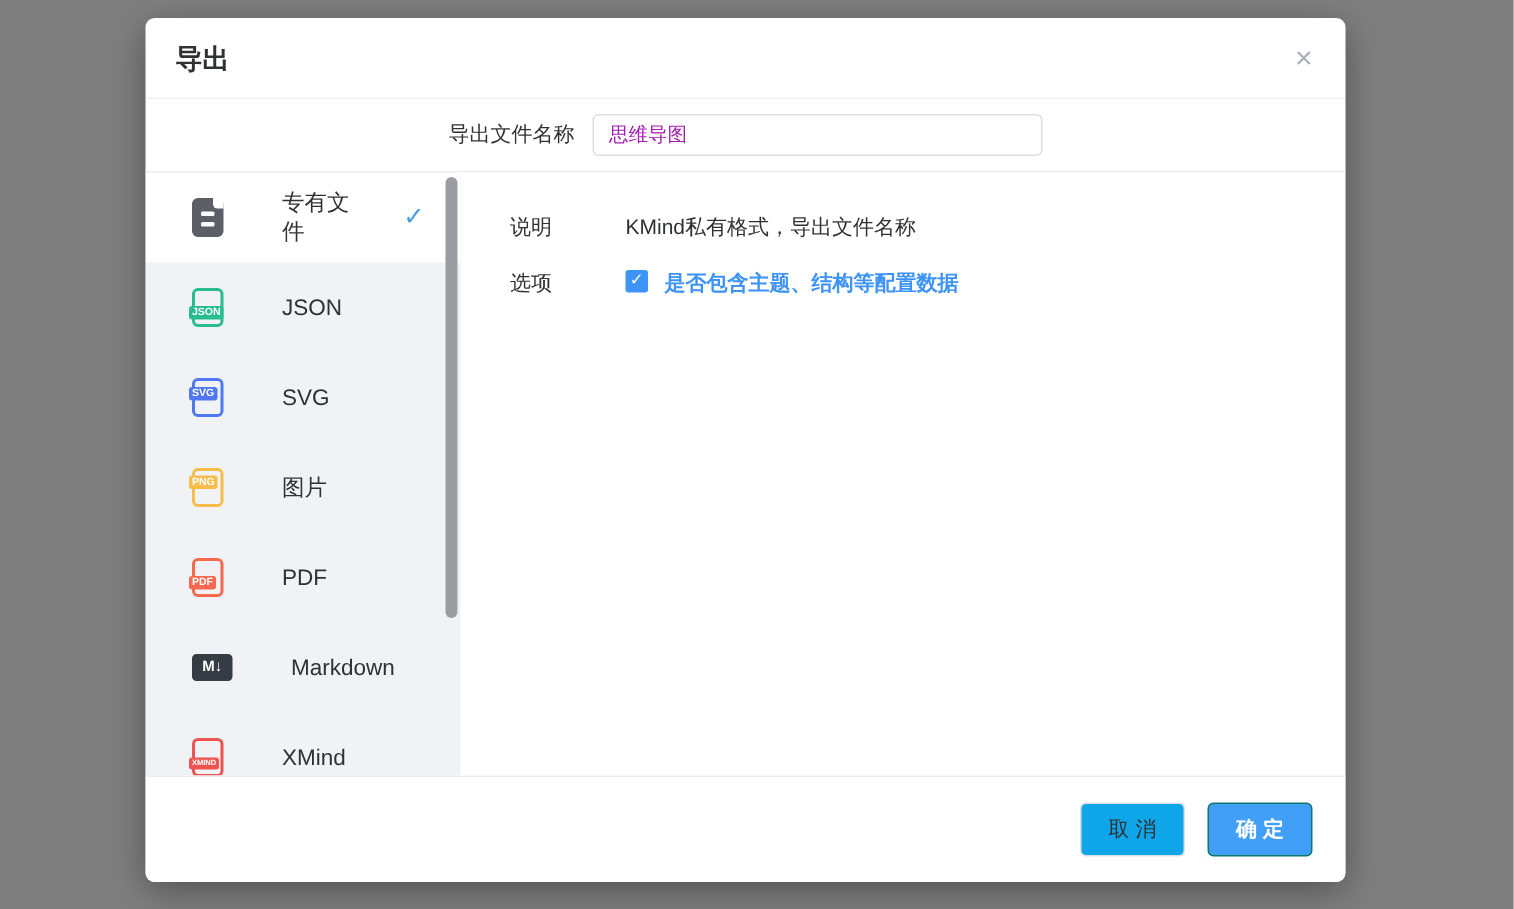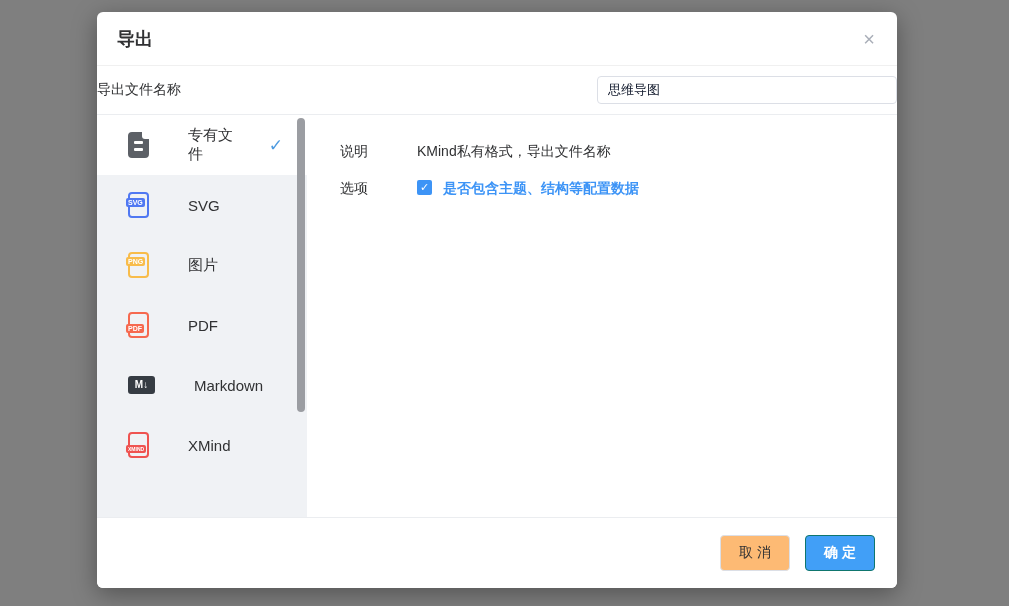--- a/index.html
+++ b/index.html
@@ -45,31 +45,31 @@
     line-height: 1;
     padding: 2px;
   }
 
   
   .filename-row {
     height: 49px;
     flex: 0 0 49px;
     display: flex;
     align-items: center;
-    justify-content: space-between;
+    justify-content: center;
     border-bottom: 1px solid #ebedf0;
   }
   .filename-label { font-size: 14px; color: #303133; margin-right: 12px; }
   .filename-input {
     width: 300px;
     height: 28px;
     border: 1px solid #dcdfe6;
     border-radius: 4px;
     font-size: 13px;
-    color: #0f172a;
+    color: #a21caf;
     padding: 0 10px;
     outline: none;
     font-family: inherit;
   }
 
   
   .dlg-body { flex: 1 1 auto; display: flex; overflow: hidden; position: relative; }
   .sidebar {
     width: 210px;
     flex: 0 0 210px;
@@ -232,21 +232,21 @@
     font-size: 14px;
     font-family: inherit;
     letter-spacing: 4px;
     padding: 0 12px 0 16px;
     cursor: pointer;
     display: inline-flex;
     align-items: center;
     justify-content: center;
   }
   .btn-cancel {
-    background: #fdba74;
+    background: #0ea5e9;
     border: 1px solid #dcdfe6;
     color: #303133;
     margin-right: 15px;
   }
   .btn-confirm {
     background: #419ff7;
     border: 1px solid #0f766e;
     color: #ffffff;
     font-weight: 600;
   }
@@ -272,20 +272,26 @@
       <div class="sidebar">
 
         <div class="side-item selected">
           <span class="file-icon solid" style="--c: #5c6066;">
               <span class="corner"></span>
             </span>
           <span class="side-label">专有文件</span>
           <span class="check-icon">✓</span>
         </div>
 
+        <div class="side-item">
+          <span class="file-icon" style="--c: #29bd8d;">
+              <span class="badge">JSON</span>
+            </span>
+          <span class="side-label">JSON</span>
+        </div>
 
         <div class="side-item">
           <span class="file-icon badge-mid" style="--c: #5078f2;">
               <span class="badge">SVG</span>
             </span>
           <span class="side-label">SVG</span>
         </div>
 
         <div class="side-item">
           <span class="file-icon badge-top" style="--c: #f8bc4a;">

